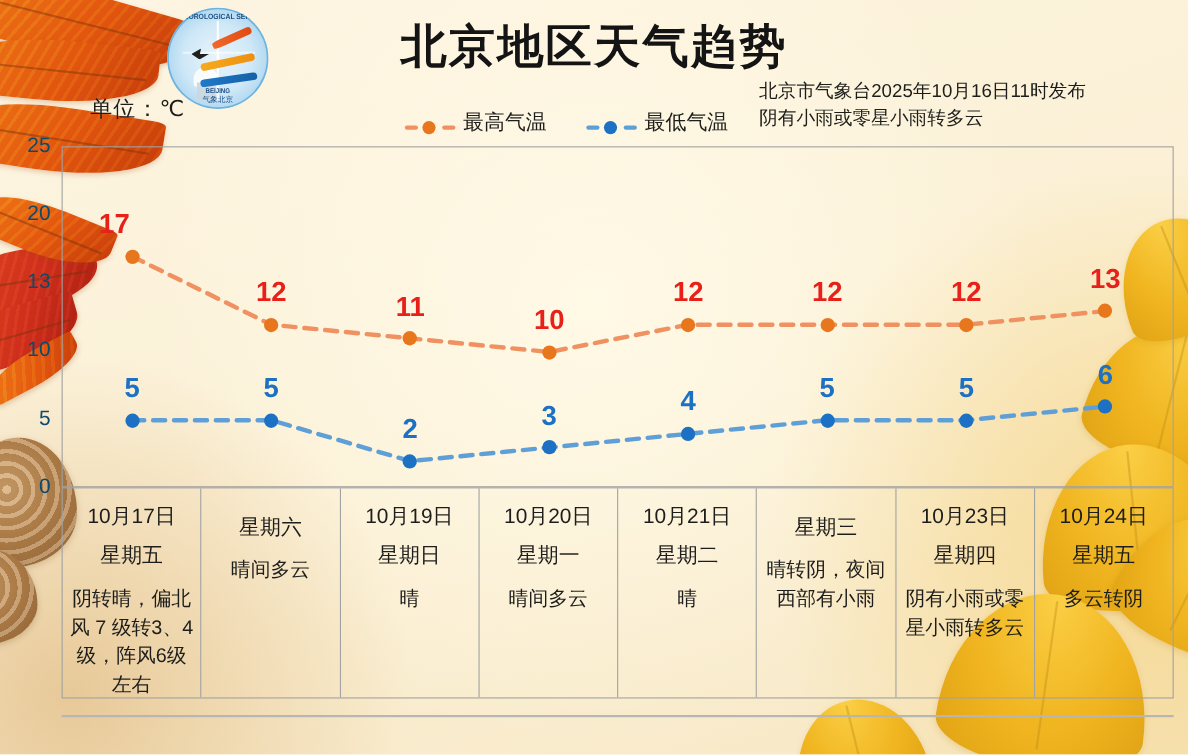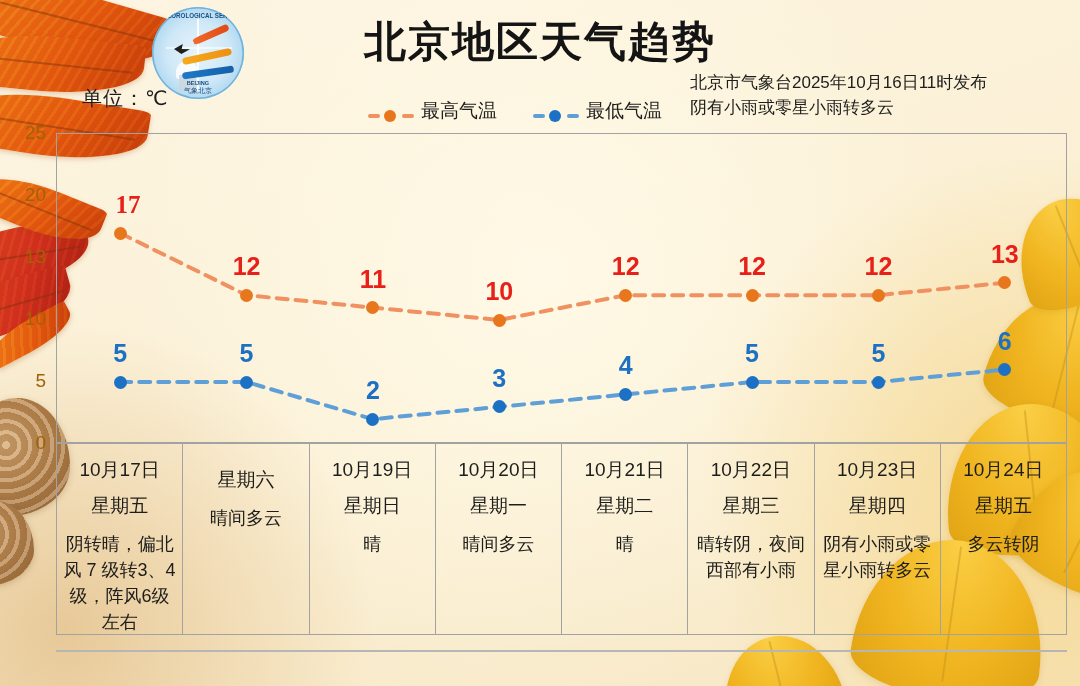--- a/index.html
+++ b/index.html
@@ -201,21 +201,21 @@
     height: 310px;
     border: 1.5px solid #a2a2a2;
     border-bottom: 1.5px solid #a2a2a2;
     box-sizing: border-box;
   }
   #yaxis { position: absolute; left: 0; top: 125px; width: 54px; height: 326px; }
   .ytick {
     position: absolute;
     right: 8px;
     font-size: 19px;
-    color: #a16207;
+    color: #0c4a6e;
     transform: translateY(-50%);
     white-space: nowrap;
   }
   #series-layer { position: absolute; inset: 0; }
   .pt {
     position: absolute;
     width: 13px;
     height: 13px;
     margin-left: -6.5px;
     margin-top: -6.5px;
@@ -366,21 +366,21 @@
       <div class="ytick" style="top: 318px;">0</div>
     </div>
 
   <div id="plot">
     <svg id="lines" width="1011" height="310" viewBox="0 0 1011 310" style="position:absolute;left:0;top:0;">
         <polyline points="63.1875,99.19999999999999 189.5625,161.20000000000002 315.9375,173.6 442.3125,186 568.6875,161.20000000000002 695.0625,161.20000000000002 821.4375,161.20000000000002 947.8125,148.79999999999998" fill="none" stroke="#ef9160" stroke-width="4" stroke-dasharray="11 8" stroke-linecap="round"></polyline>
         <polyline points="63.1875,248 189.5625,248 315.9375,285.2 442.3125,272.8 568.6875,260.4 695.0625,248 821.4375,248 947.8125,235.60000000000002" fill="none" stroke="#5f9fd8" stroke-width="4" stroke-dasharray="11 8" stroke-linecap="round"></polyline>
       </svg>
     <div id="series-layer">
         <div class="pt hi" style="left: 63.1875px; top: 99.2px;"></div>
-        <div class="vlabel hi" style="left: 71px; top: 85.2px; font-family: Liberation Serif, serif;">17</div>
+        <div class="vlabel hi" style="left: 47px; top: 85.2px;">17</div>
         <div class="pt hi" style="left: 189.562px; top: 161.2px;"></div>
         <div class="vlabel hi" style="left: 189.562px; top: 147.2px;">12</div>
         <div class="pt hi" style="left: 315.938px; top: 173.6px;"></div>
         <div class="vlabel hi" style="left: 315.938px; top: 159.6px;">11</div>
         <div class="pt hi" style="left: 442.312px; top: 186px;"></div>
         <div class="vlabel hi" style="left: 442.312px; top: 172px;">10</div>
         <div class="pt hi" style="left: 568.688px; top: 161.2px;"></div>
         <div class="vlabel hi" style="left: 568.688px; top: 147.2px;">12</div>
         <div class="pt hi" style="left: 695.062px; top: 161.2px;"></div>
         <div class="vlabel hi" style="left: 695.062px; top: 147.2px;">12</div>
@@ -426,21 +426,20 @@
         <div class="c-date">10月20日</div>
         <div class="c-week">星期一</div>
         <div class="c-wx">晴间多云</div>
       </div>
       <div class="col">
         <div class="c-date">10月21日</div>
         <div class="c-week">星期二</div>
         <div class="c-wx">晴</div>
       </div>
       <div class="col">
-        <div class="c-date">10月22日</div>
         <div class="c-week">星期三</div>
         <div class="c-wx">晴转阴，夜间西部有小雨</div>
       </div>
       <div class="col">
         <div class="c-date">10月23日</div>
         <div class="c-week">星期四</div>
         <div class="c-wx">阴有小雨或零星小雨转多云</div>
       </div>
       <div class="col">
         <div class="c-date">10月24日</div>

